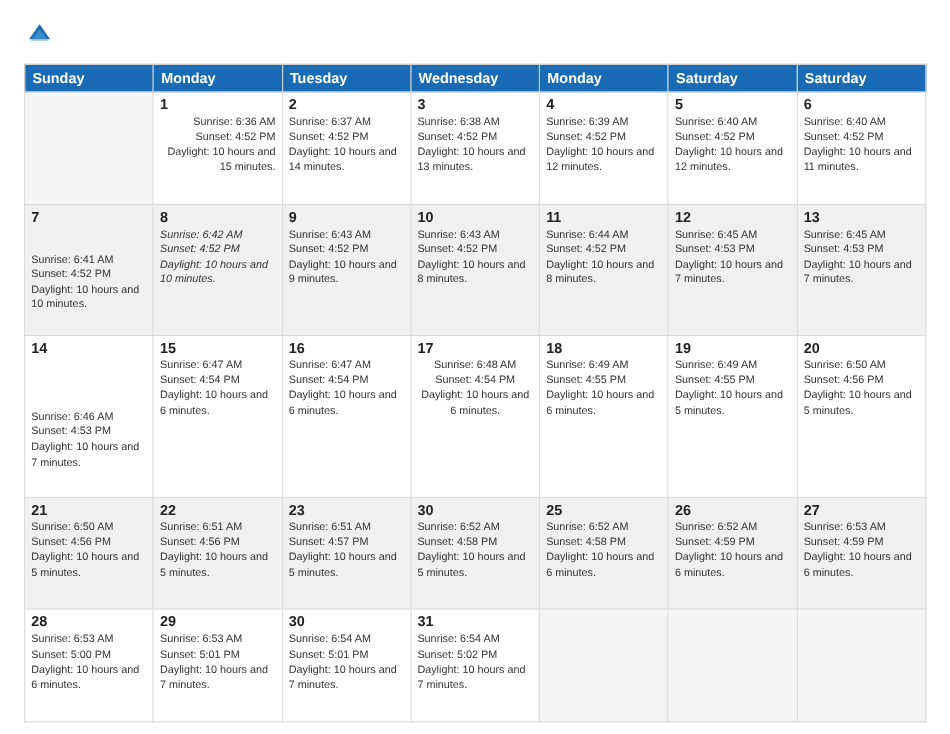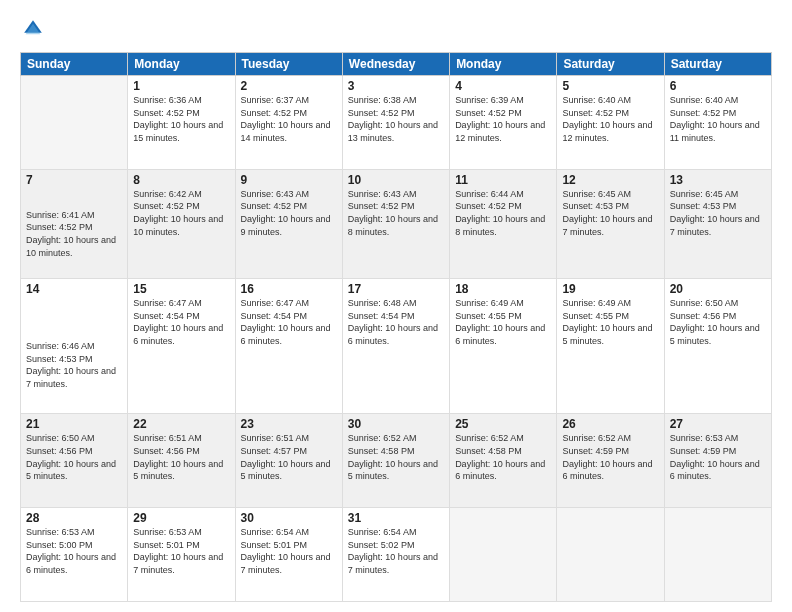--- a/index.html
+++ b/index.html
@@ -132,21 +132,21 @@
           <th>Monday</th>
           <th>Saturday</th>
           <th>Saturday</th>
         </tr>
     </thead>
     <tbody id="calendar-body">
     <tr>
           <td class="empty"></td>
           <td>
             <span class="day-number">1</span>
-            <div class="day-info" style="white-space: pre-line;">Sunrise: 6:36 AM
+            <div class="day-info" style="white-space: pre-line; text-align: right;">Sunrise: 6:36 AM
 Sunset: 4:52 PM
 Daylight: 10 hours and 15 minutes.</div>
           </td>
           <td>
             <span class="day-number">2</span>
             <div class="day-info" style="white-space: pre-line;">Sunrise: 6:37 AM
 Sunset: 4:52 PM
 Daylight: 10 hours and 14 minutes.</div>
           </td>
           <td>
@@ -176,21 +176,21 @@
         </tr>
         <tr>
           <td class="row-shade">
             <span class="day-number">7</span>
             <div class="day-info" style="white-space: pre-line; margin-top: 22px;">Sunrise: 6:41 AM
 Sunset: 4:52 PM
 Daylight: 10 hours and 10 minutes.</div>
           </td>
           <td class="row-shade">
             <span class="day-number">8</span>
-            <div class="day-info" style="white-space: pre-line;">Sunrise: 6:42 AM
+            <div class="day-info" style="white-space: pre-line; font-style: italic;">Sunrise: 6:42 AM
 Sunset: 4:52 PM
 Daylight: 10 hours and 10 minutes.</div>
           </td>
           <td class="row-shade">
             <span class="day-number">9</span>
             <div class="day-info" style="white-space: pre-line;">Sunrise: 6:43 AM
 Sunset: 4:52 PM
 Daylight: 10 hours and 9 minutes.</div>
           </td>
           <td class="row-shade">
@@ -232,21 +232,21 @@
 Daylight: 10 hours and 6 minutes.</div>
           </td>
           <td>
             <span class="day-number">16</span>
             <div class="day-info" style="white-space: pre-line;">Sunrise: 6:47 AM
 Sunset: 4:54 PM
 Daylight: 10 hours and 6 minutes.</div>
           </td>
           <td>
             <span class="day-number">17</span>
-            <div class="day-info" style="white-space: pre-line;">Sunrise: 6:48 AM
+            <div class="day-info" style="white-space: pre-line; text-align: center;">Sunrise: 6:48 AM
 Sunset: 4:54 PM
 Daylight: 10 hours and 6 minutes.</div>
           </td>
           <td>
             <span class="day-number">18</span>
             <div class="day-info" style="white-space: pre-line;">Sunrise: 6:49 AM
 Sunset: 4:55 PM
 Daylight: 10 hours and 6 minutes.</div>
           </td>
           <td>

